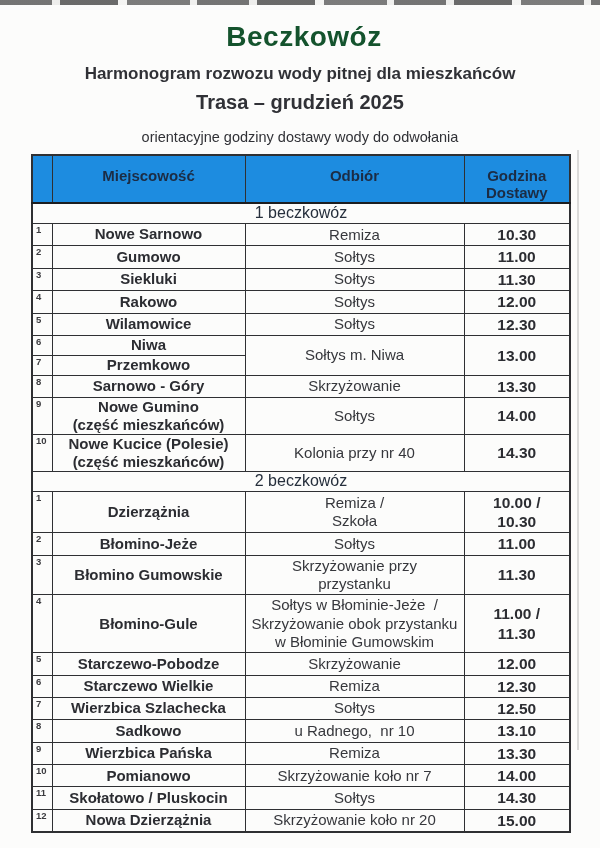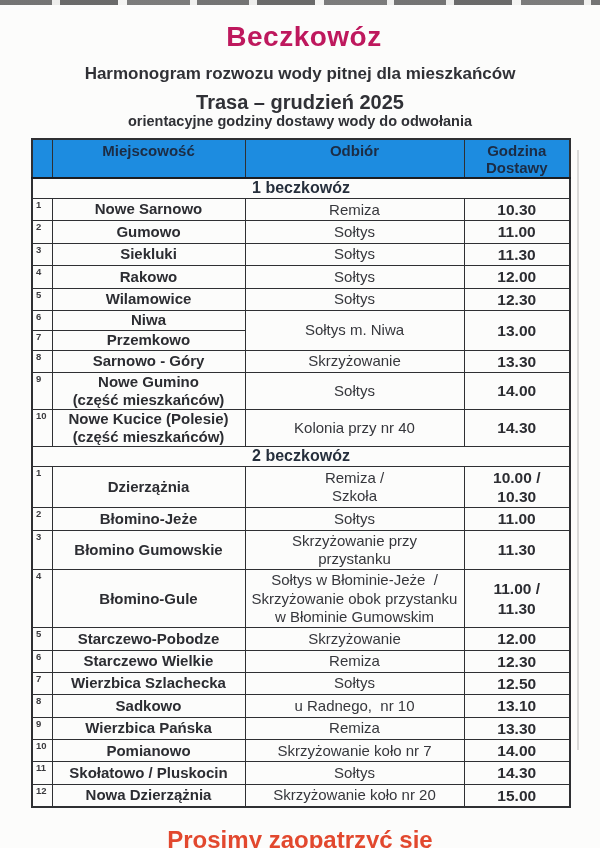--- a/index.html
+++ b/index.html
@@ -28,51 +28,51 @@
       #3a3a3a 60px 118px, #f2f2f0 118px 127px,
       #515151 127px 190px, #ececea 190px 197px);
     opacity:.75;
   }
   .scan-line-right{
     position:absolute;top:150px;left:577px;width:2px;height:600px;
     background:#c8c8c6;opacity:.65;
   }
   .doc-header{text-align:center;padding-top:23px;line-height:1;}
   .doc-title{
-    font-size:28px;font-weight:bold;color:#be185d;
+    font-size:28px;font-weight:bold;color:#14532d;
     margin:0 0 12px 8px;letter-spacing:.5px;
   }
   .doc-sub{font-size:17px;font-weight:bold;color:#303136;margin:0 0 6px 0;line-height:1.25;}
   .doc-route{font-size:20px;font-weight:bold;color:#303136;margin:8px 0 2px 0;}
-  .doc-note{font-size:14.5px;font-weight:bold;color:#303136;margin:2px 0 0 0;}
+  .doc-note{font-size:14.5px;font-weight:normal;color:#303136;margin:18px 0 0 0;}
 
   table.schedule{
     border-collapse:collapse;
     table-layout:fixed;
     width:538px;
     margin:9px 0 0 31px;
     border:2px solid var(--border);
   }
   .schedule th,.schedule td{
     border:1.5px solid var(--border);
     padding:1px 3px;
     overflow:hidden;
   }
   .schedule thead th{
     background:var(--blue);
     color:var(--header-text);
     font-size:15px;font-weight:bold;
     text-align:center;vertical-align:top;
-    padding-top:2px;
+    padding-top:11px;
     line-height:1.15;
     border-bottom:2px solid #1c1d20;
     height:38px;
   }
   .section-cell{
-    font-size:16px;font-weight:bold;color:#262f3c;
+    font-size:16px;font-weight:normal;color:#262f3c;
     text-align:center;padding:0 0 1px 0;height:18px;line-height:1.05;
   }
   .num-cell{
     font-size:9.5px;font-weight:bold;color:#3a3a3e;
     vertical-align:top;text-align:left;
     padding:1px 0 0 2px;line-height:1;
   }
   .place-cell{
     font-weight:bold;font-size:15px;color:var(--text-bold);
     text-align:center;vertical-align:middle;line-height:1.1;

